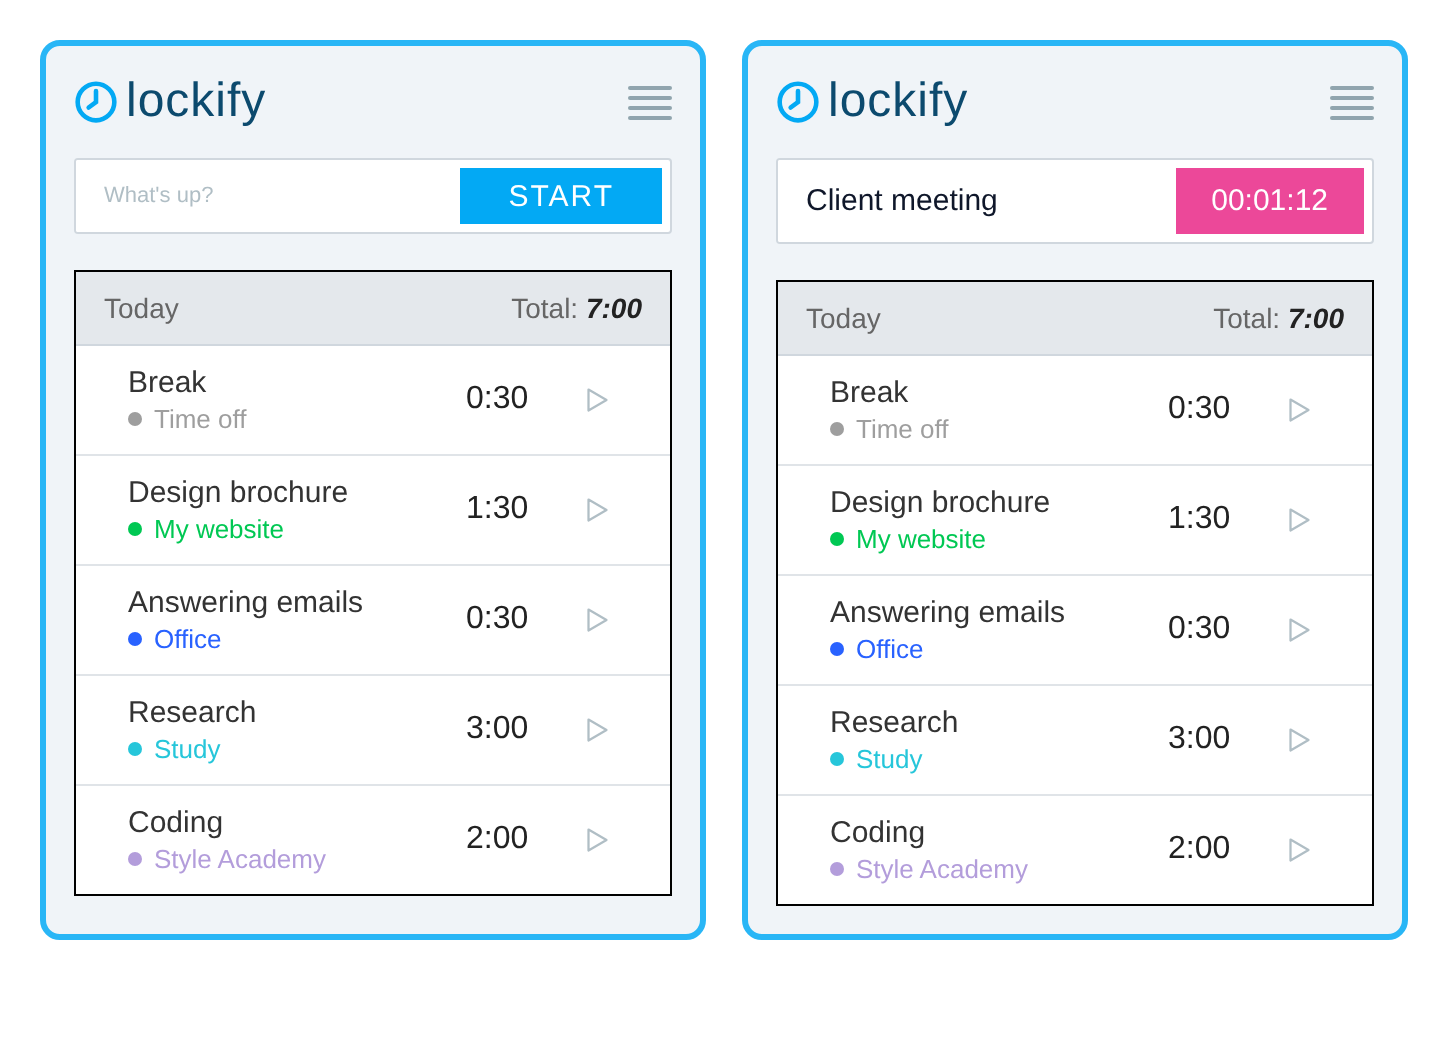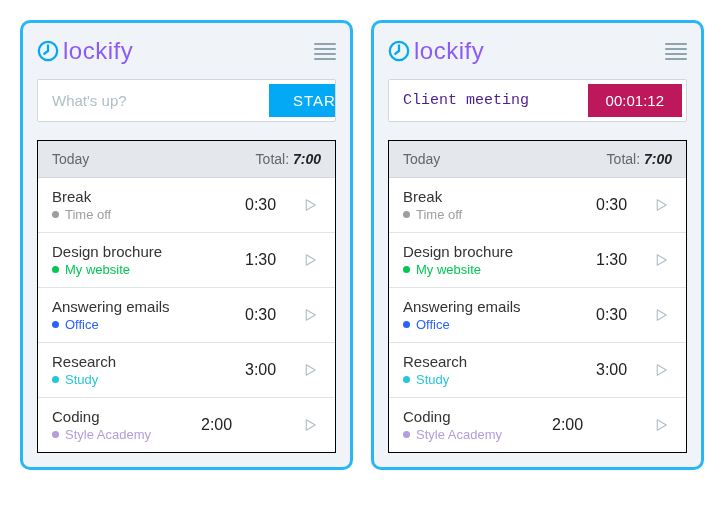--- a/index.html
+++ b/index.html
@@ -22,21 +22,21 @@
   display: flex;
   align-items: center;
   justify-content: space-between;
   margin-bottom: 14px;
 }
 .logo {
   display: flex;
   align-items: center;
   font-size: 24px;
   font-weight: 400;
-  color: #8b5cf6;
+  color: #0c4a6e;
   letter-spacing: 0.5px;
   justify-content: center;
 }
 .logo-icon {
   width: 22px;
   height: 22px;
   margin-right: 4px;
   position: relative;
 }
 .logo-icon svg { width: 100%; height: 100%; }
@@ -57,45 +57,44 @@
   background: #fff;
   border: 1px solid #d0d7de;
   border-radius: 2px;
   overflow: hidden;
   margin-bottom: 18px;
 }
 .task-input {
   flex: 1;
   border: none;
   padding: 12px 14px;
-  font-size: 15px;
+  font-size: 11px;
   color: #444;
   outline: none;
 }
 .task-input::placeholder { color: #b0bec5; }
 .input-display {
   flex: 1;
   padding: 12px 14px;
   font-size: 15px;
-  color: #4c1d95;
+  color: #0f172a;
   background: #fff;
-  font-family: Liberation Mono, monospace;
 }
 .start-btn {
   background: #03a9f4;
   color: #fff;
   border: none;
   padding: 0 24px;
   font-size: 15px;
   letter-spacing: 1px;
   cursor: pointer;
   margin: 4px;
 }
 .timer-box {
-  background: #be185d;
+  background: #ec4899;
   color: #fff;
   padding: 0 18px;
   font-size: 15px;
   display: flex;
   align-items: center;
   margin: 4px;
   cursor: pointer;
 }
 .list {
   border: 1px solid #000000;
@@ -108,27 +107,27 @@
   justify-content: space-between;
   font-size: 14px;
   color: #666;
   border-bottom: 1px solid #d0d7de;
 }
 .list-head .total { color: #666; }
 .list-head .total b { color: #222; font-weight: 700; font-style: italic; }
 .row {
   display: flex;
   align-items: center;
-  padding: 10px 14px;
+  padding: 10px 26px;
   border-bottom: 1px solid #e0e4e8;
 }
-.row:last-child { border-bottom: none; gap: 44px; }
+.row:last-child { border-bottom: none; }
 .row-main { flex: 1; }
 .row-title { font-size: 15px; color: #333; margin-bottom: 2px; }
-.row-project { font-size: 13px; display: flex; align-items: center; gap: 6px; text-align: center; }
+.row-project { font-size: 13px; display: flex; align-items: center; gap: 6px; }
 .dot { width: 7px; height: 7px; border-radius: 50%; display: inline-block; }
 .row-time { font-size: 16px; color: #222; margin-right: 14px; min-width: 40px; text-align: left; }
 .play-btn {
   width: 22px;
   height: 22px;
   cursor: pointer;
   display: flex;
   align-items: center;
   justify-content: center;
 }

